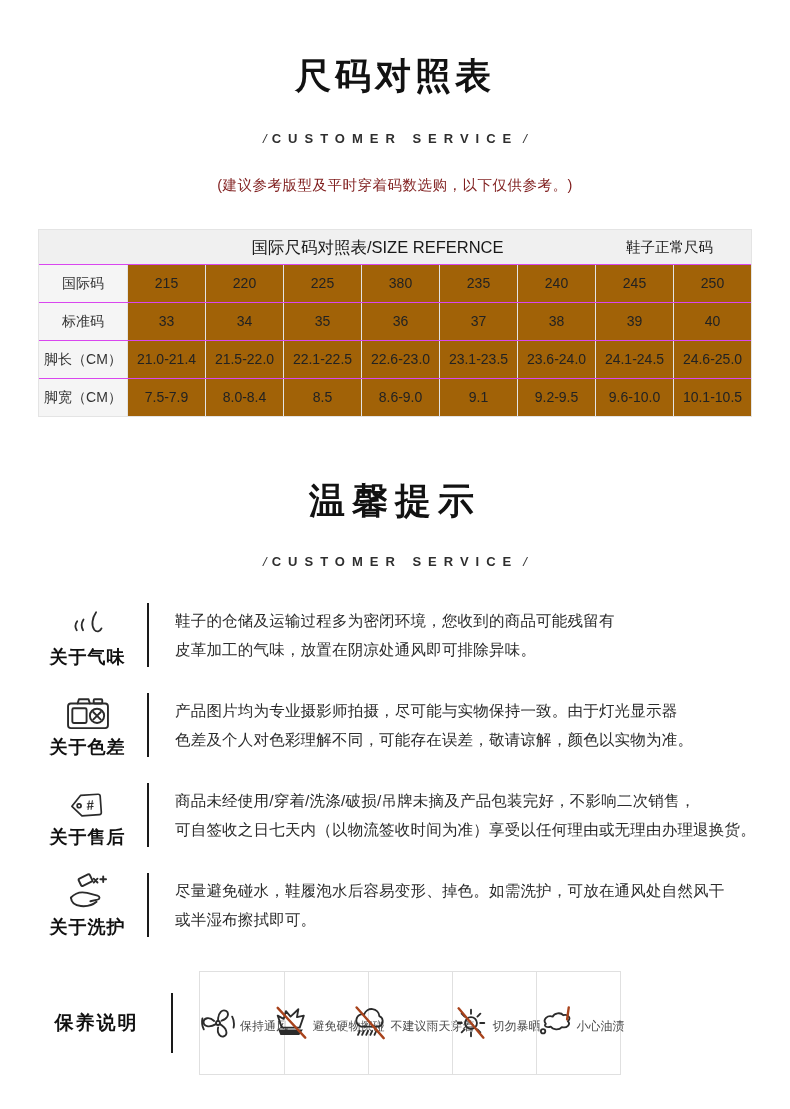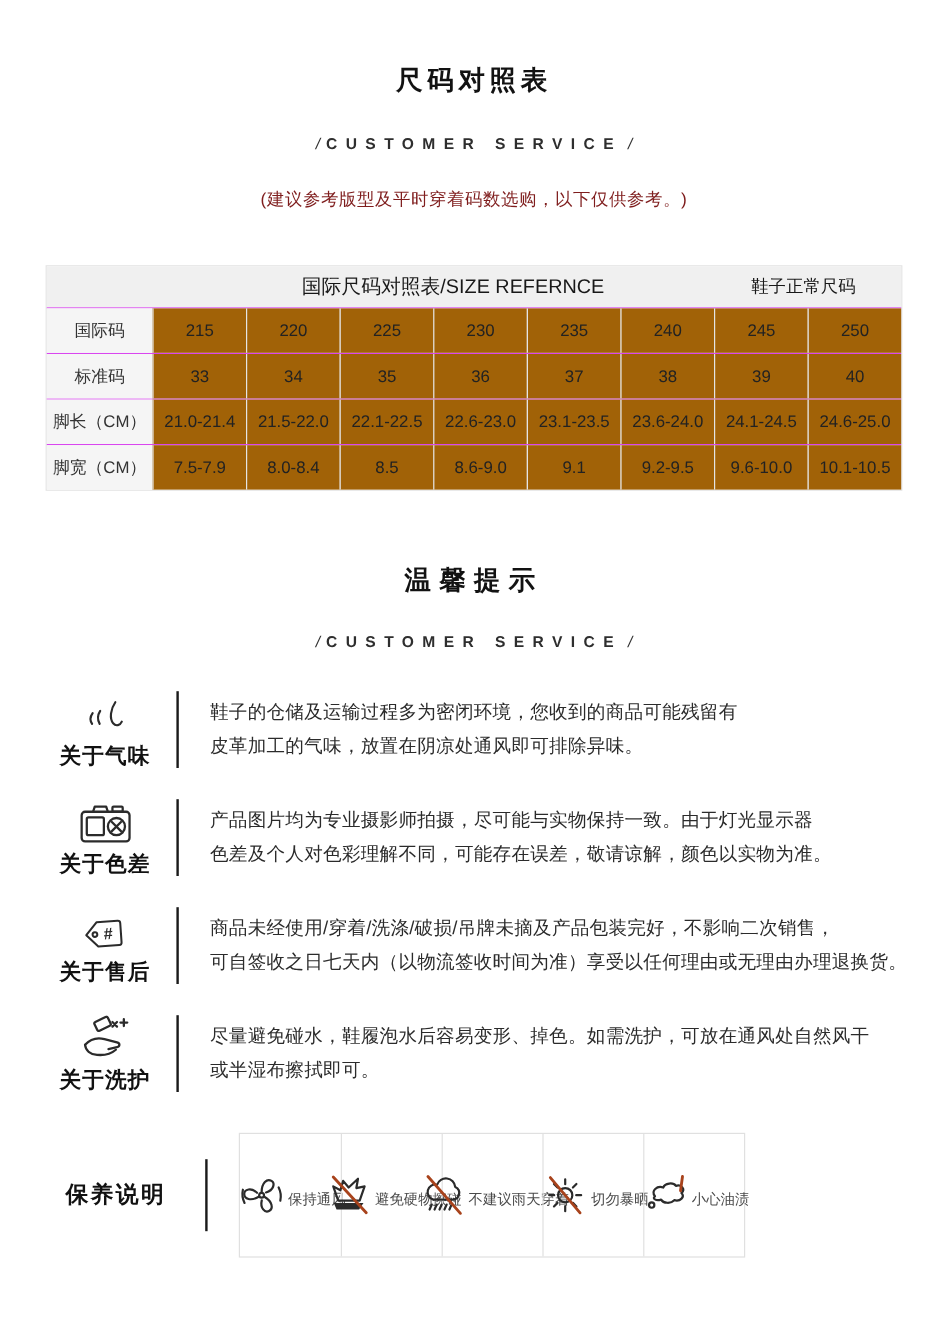--- a/index.html
+++ b/index.html
@@ -1,28 +1,28 @@
 <!DOCTYPE html>
 <html><head>
 <meta charset="utf-8">
 <style>
   html,body { margin:0; padding:0; background:#ffffff; }
   body { width:790px; font-family:"Liberation Sans","DejaVu Sans",sans-serif; color:#1f1f1f; }
   .page { width:790px; height:1109px; overflow:hidden; position:relative; background:#ffffff; }
 
   
-  .sec-title { text-align:center; font-size:22px; font-weight:bold; color:#121212; letter-spacing:4px; }
+  .sec-title { text-align:center; font-size:36px; font-weight:bold; color:#121212; letter-spacing:4px; }
   .title1 { padding-top:52px; }
   .title2 { margin-top:60px; letter-spacing:7px; }
   .subtitle { text-align:center; font-size:13px; color:#2e2e2e; letter-spacing:7px; margin-top:30px; font-weight:bold; }
   .subtitle .slash { font-style:italic; letter-spacing:0; padding:0 5px; font-weight:normal; }
   .note { text-align:center; font-size:14.5px; color:#7f1d1d; margin-top:30px; letter-spacing:0.5px; }
 
   
-  .size-table { width:714px; margin:45px 0 0 38px; border:1px solid #e4e4e4; box-sizing:border-box; }
+  .size-table { width:714px; margin:34px 0 0 38px; border:1px solid #e4e4e4; box-sizing:border-box; }
   .st-header { position:relative; height:34px; background:#f0f0f0; }
   .st-header-title { position:absolute; left:0; right:35px; text-align:center; line-height:34px; font-size:16.5px; color:#181818; }
   .st-header-right { position:absolute; right:38px; line-height:34px; font-size:14.5px; color:#181818; }
   .st-row { display:grid; grid-template-columns:88px repeat(8,1fr); border-top:1px solid #d946ef; height:37px; }
   .st-cell { line-height:37px; text-align:center; font-size:14px; border-left:1px solid #e4e4e4; background:#a16207; color:#222222; white-space:nowrap; }
   .st-label-cell { background:#f5f5f5; border-left:none; color:#333333; }
 
   
   .tips { margin-top:32px; }
   .tip { display:flex; align-items:center; height:68px; margin-bottom:22px; }
@@ -65,21 +65,21 @@
       <div class="st-header">
         <span class="st-header-title">国际尺码对照表/SIZE REFERNCE</span>
         <span class="st-header-right">鞋子正常尺码</span>
       </div>
 
       <div class="st-row">
         <div class="st-cell st-label-cell">国际码</div>
         <div class="st-cell">215</div>
         <div class="st-cell">220</div>
         <div class="st-cell">225</div>
-        <div class="st-cell">230</div>
+        <div class="st-cell">380</div>
         <div class="st-cell">235</div>
         <div class="st-cell">240</div>
         <div class="st-cell">245</div>
         <div class="st-cell">250</div>
       </div>
 
       <div class="st-row">
         <div class="st-cell st-label-cell">标准码</div>
         <div class="st-cell">33</div>
         <div class="st-cell">34</div>

